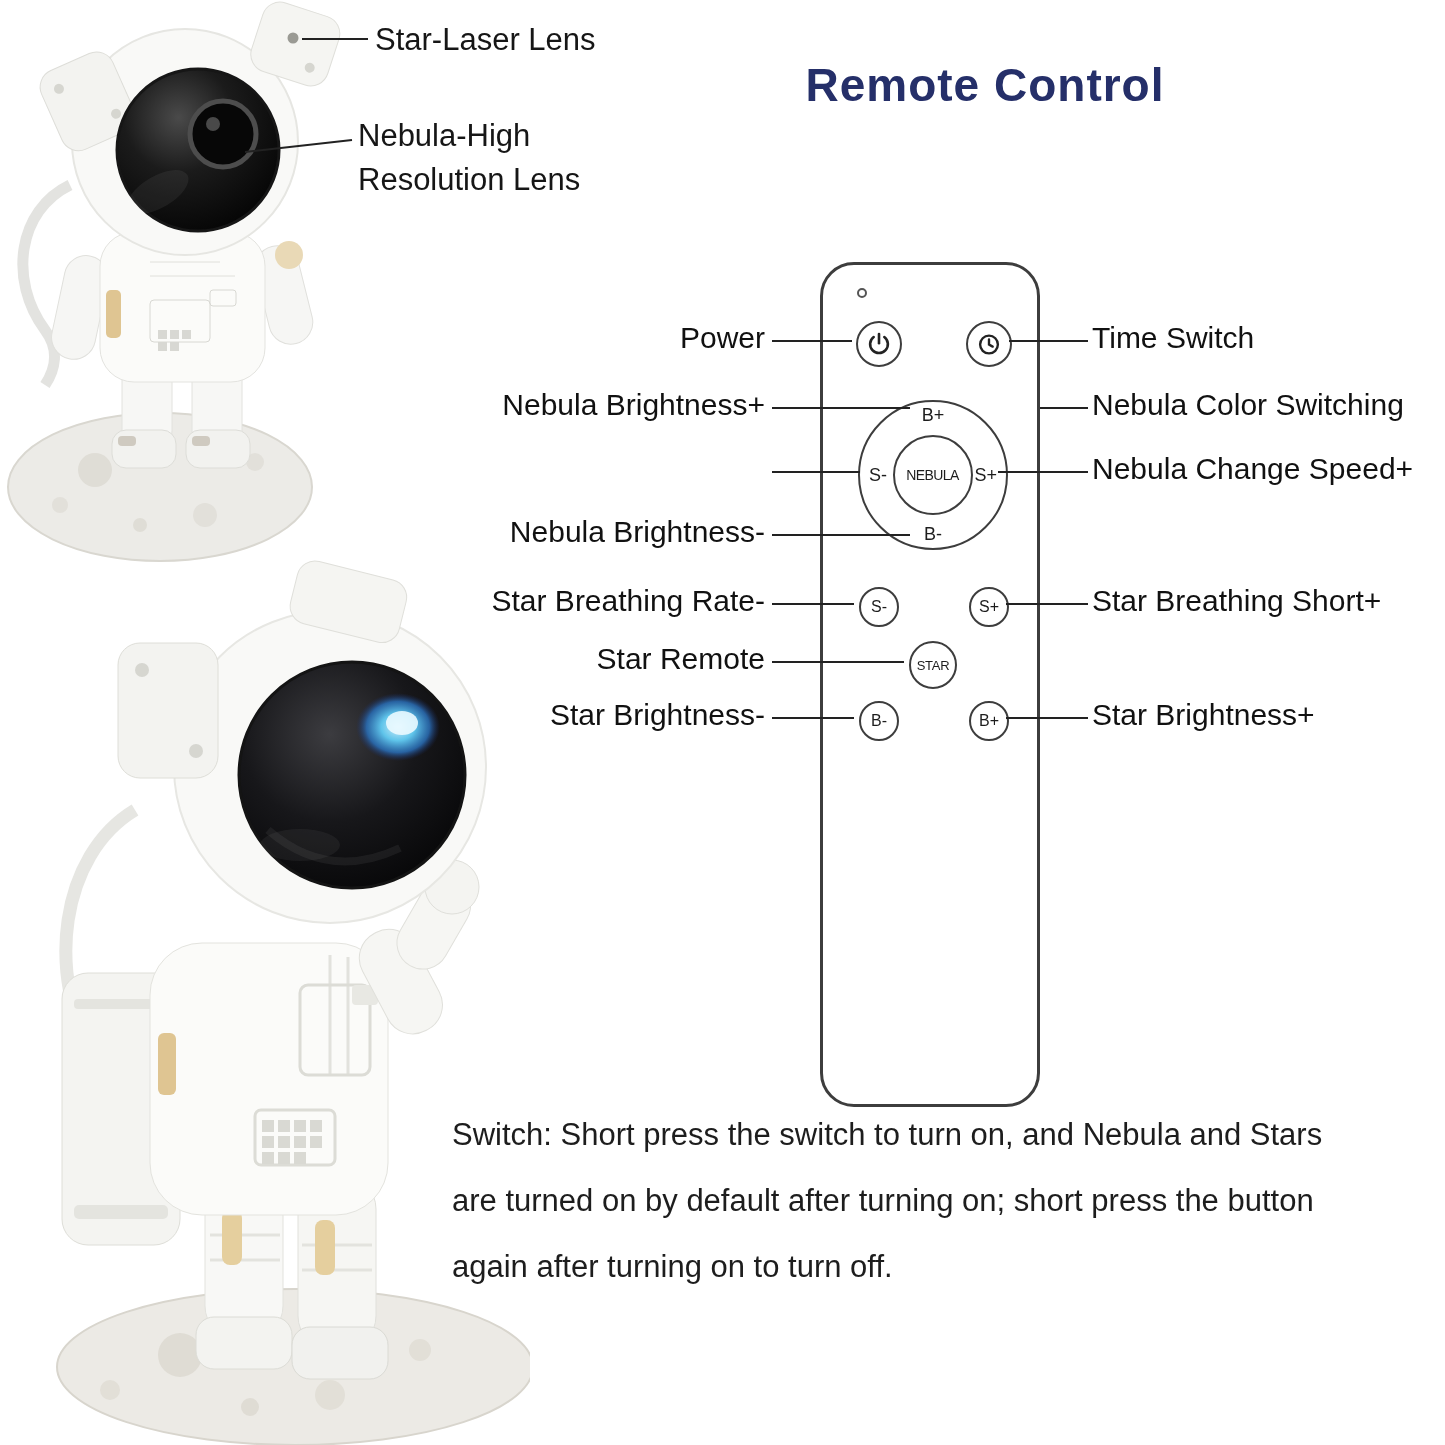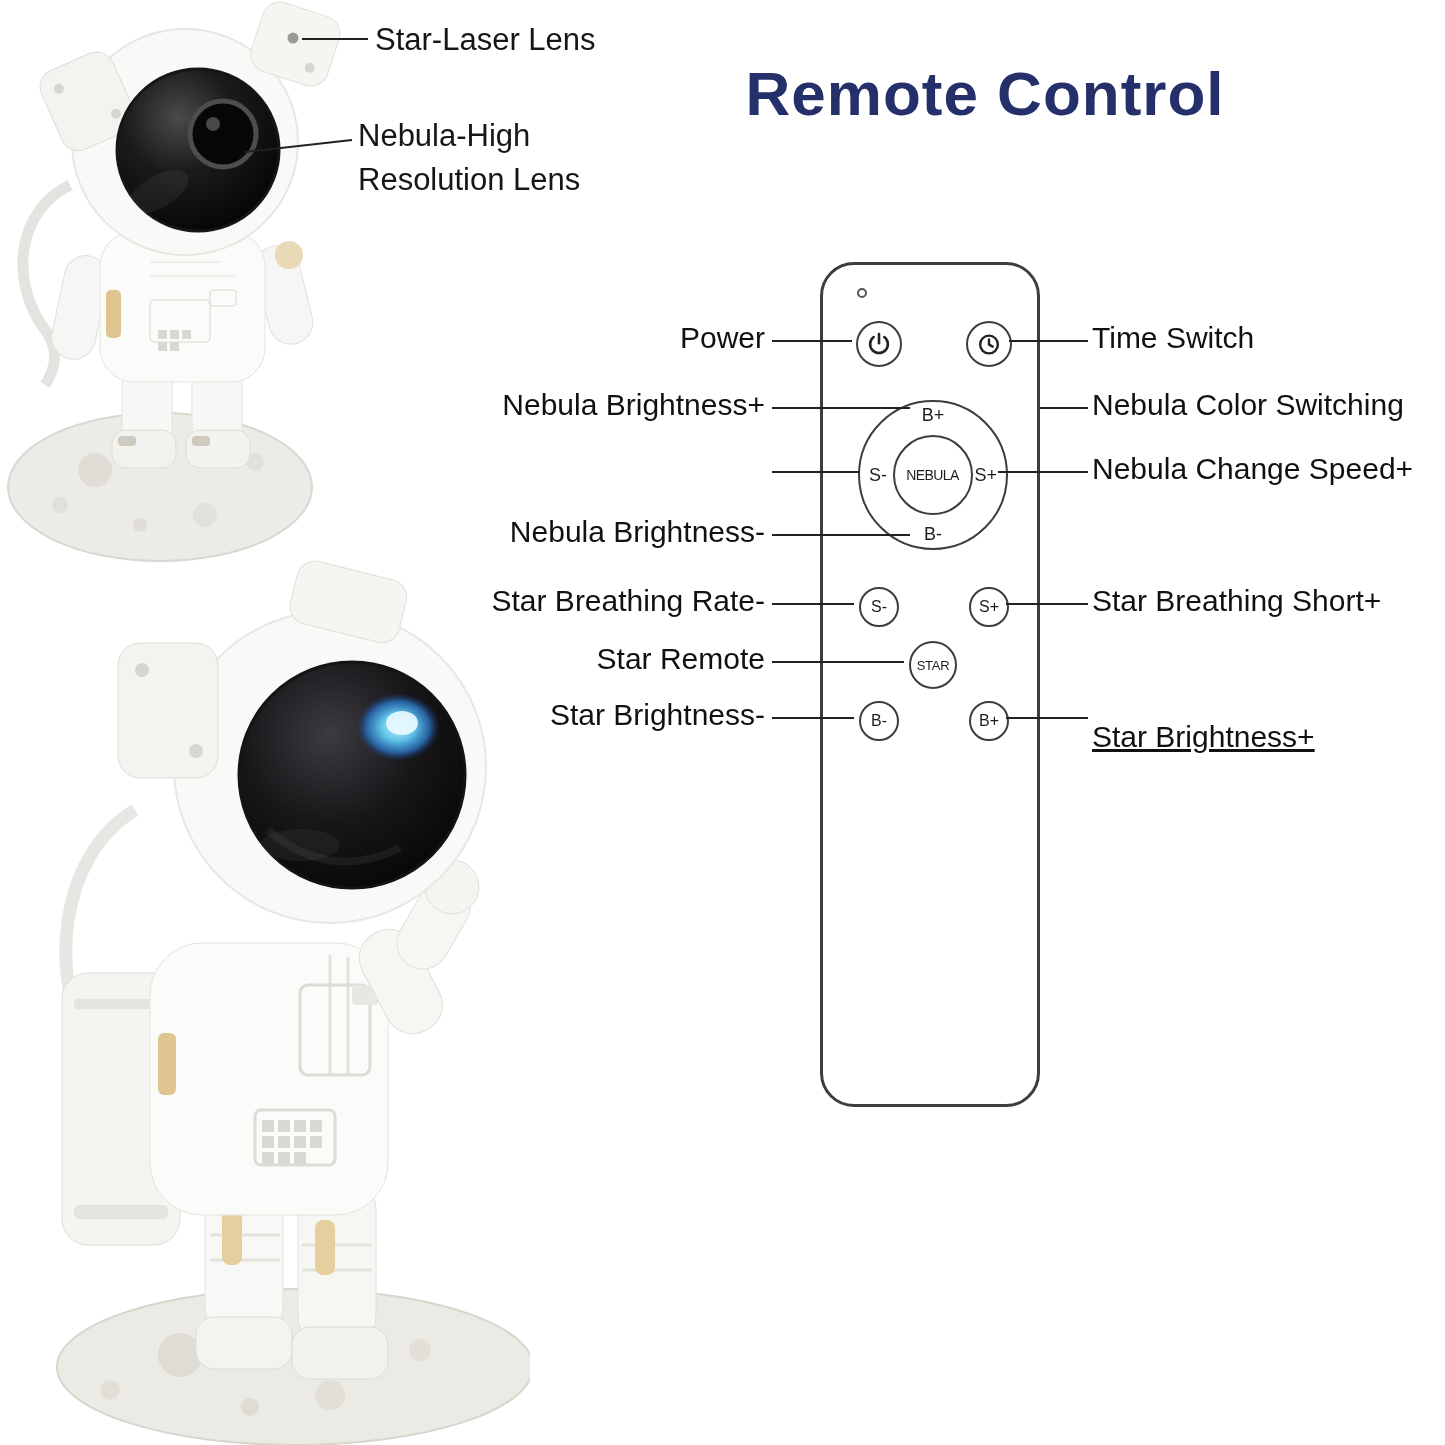--- a/index.html
+++ b/index.html
@@ -1,21 +1,21 @@
 <!DOCTYPE html>
 <html><head>
 <meta charset="utf-8">
 <style>
   * { box-sizing: border-box; margin: 0; padding: 0; }
   body { background: #ffffff; font-family: "Liberation Sans", sans-serif; }
   #canvas { position: relative; width: 1445px; height: 1445px; background: #ffffff; overflow: hidden; }
 
   
   .title { position: absolute; left: 985px; top: 58px; transform: translateX(-50%);
-           font-size: 62px; font-weight: bold; letter-spacing: 1px; color: #252f69; white-space: nowrap; z-index: 6; }
+           font-size: 46px; font-weight: bold; letter-spacing: 1px; color: #252f69; white-space: nowrap; z-index: 6; }
 
   
   .callout { position: absolute; font-size: 31px; color: #161616; white-space: nowrap; z-index: 6; }
 
   
   .remote { position: absolute; left: 820px; top: 262px; width: 220px; height: 845px;
             border: 3px solid #3d3d3d; border-radius: 34px; background: #ffffff; z-index: 2; }
   .led { position: absolute; left: 34px; top: 23px; width: 10px; height: 10px;
          border: 2px solid #555; border-radius: 50%; background: #fff; }
   .btn { position: absolute; border: 2.5px solid #3d3d3d; border-radius: 50%;
@@ -210,21 +210,21 @@
   <div class="llabel" style="top:388px;">Nebula Brightness+</div>
   <div class="llabel" style="top:515px;">Nebula Brightness-</div>
   <div class="llabel" style="top:584px;">Star Breathing Rate-</div>
   <div class="llabel" style="top:642px;">Star Remote</div>
   <div class="llabel" style="top:698px;">Star Brightness-</div>
 
   <div class="rlabel" style="top:321px;">Time Switch</div>
   <div class="rlabel" style="top:452px;">Nebula Change Speed+</div>
   <div class="rlabel" style="top:388px;">Nebula Color Switching</div>
   <div class="rlabel" style="top:584px;">Star Breathing Short+</div>
-  <div class="rlabel" style="top:720px;text-decoration:underline;">Star Brightness+</div>
+  <div class="rlabel" style="top:698px;">Star Brightness+</div>
 
   <div class="remote">
     <div class="led"></div>
 
     <div class="btn btn-power">
       <svg width="26" height="26" viewBox="0 0 24 24">
         <path d="M12 2.8 V11.2" fill="none" stroke="#222" stroke-width="2.4" stroke-linecap="round"></path>
         <path d="M7.1 5.6 a 8.2 8.2 0 1 0 9.8 0" fill="none" stroke="#222" stroke-width="2.4" stroke-linecap="round"></path>
       </svg>
     </div>
@@ -244,14 +244,19 @@
       <div class="dpad-center">NEBULA</div>
     </div>
 
     <div class="btn btn-sm btn-srm">S-</div>
     <div class="btn btn-sm btn-srp">S+</div>
     <div class="btn btn-star">STAR</div>
     <div class="btn btn-sm btn-bm">B-</div>
     <div class="btn btn-sm btn-bp">B+</div>
   </div>
 
+  <div class="footer">
+    <div>Switch: Short press the switch to turn on, and Nebula and Stars</div>
+    <div>are turned on by default after turning on; short press the button</div>
+    <div>again after turning on to turn off.</div>
+  </div>
 
 </div>
 
 </body></html>

